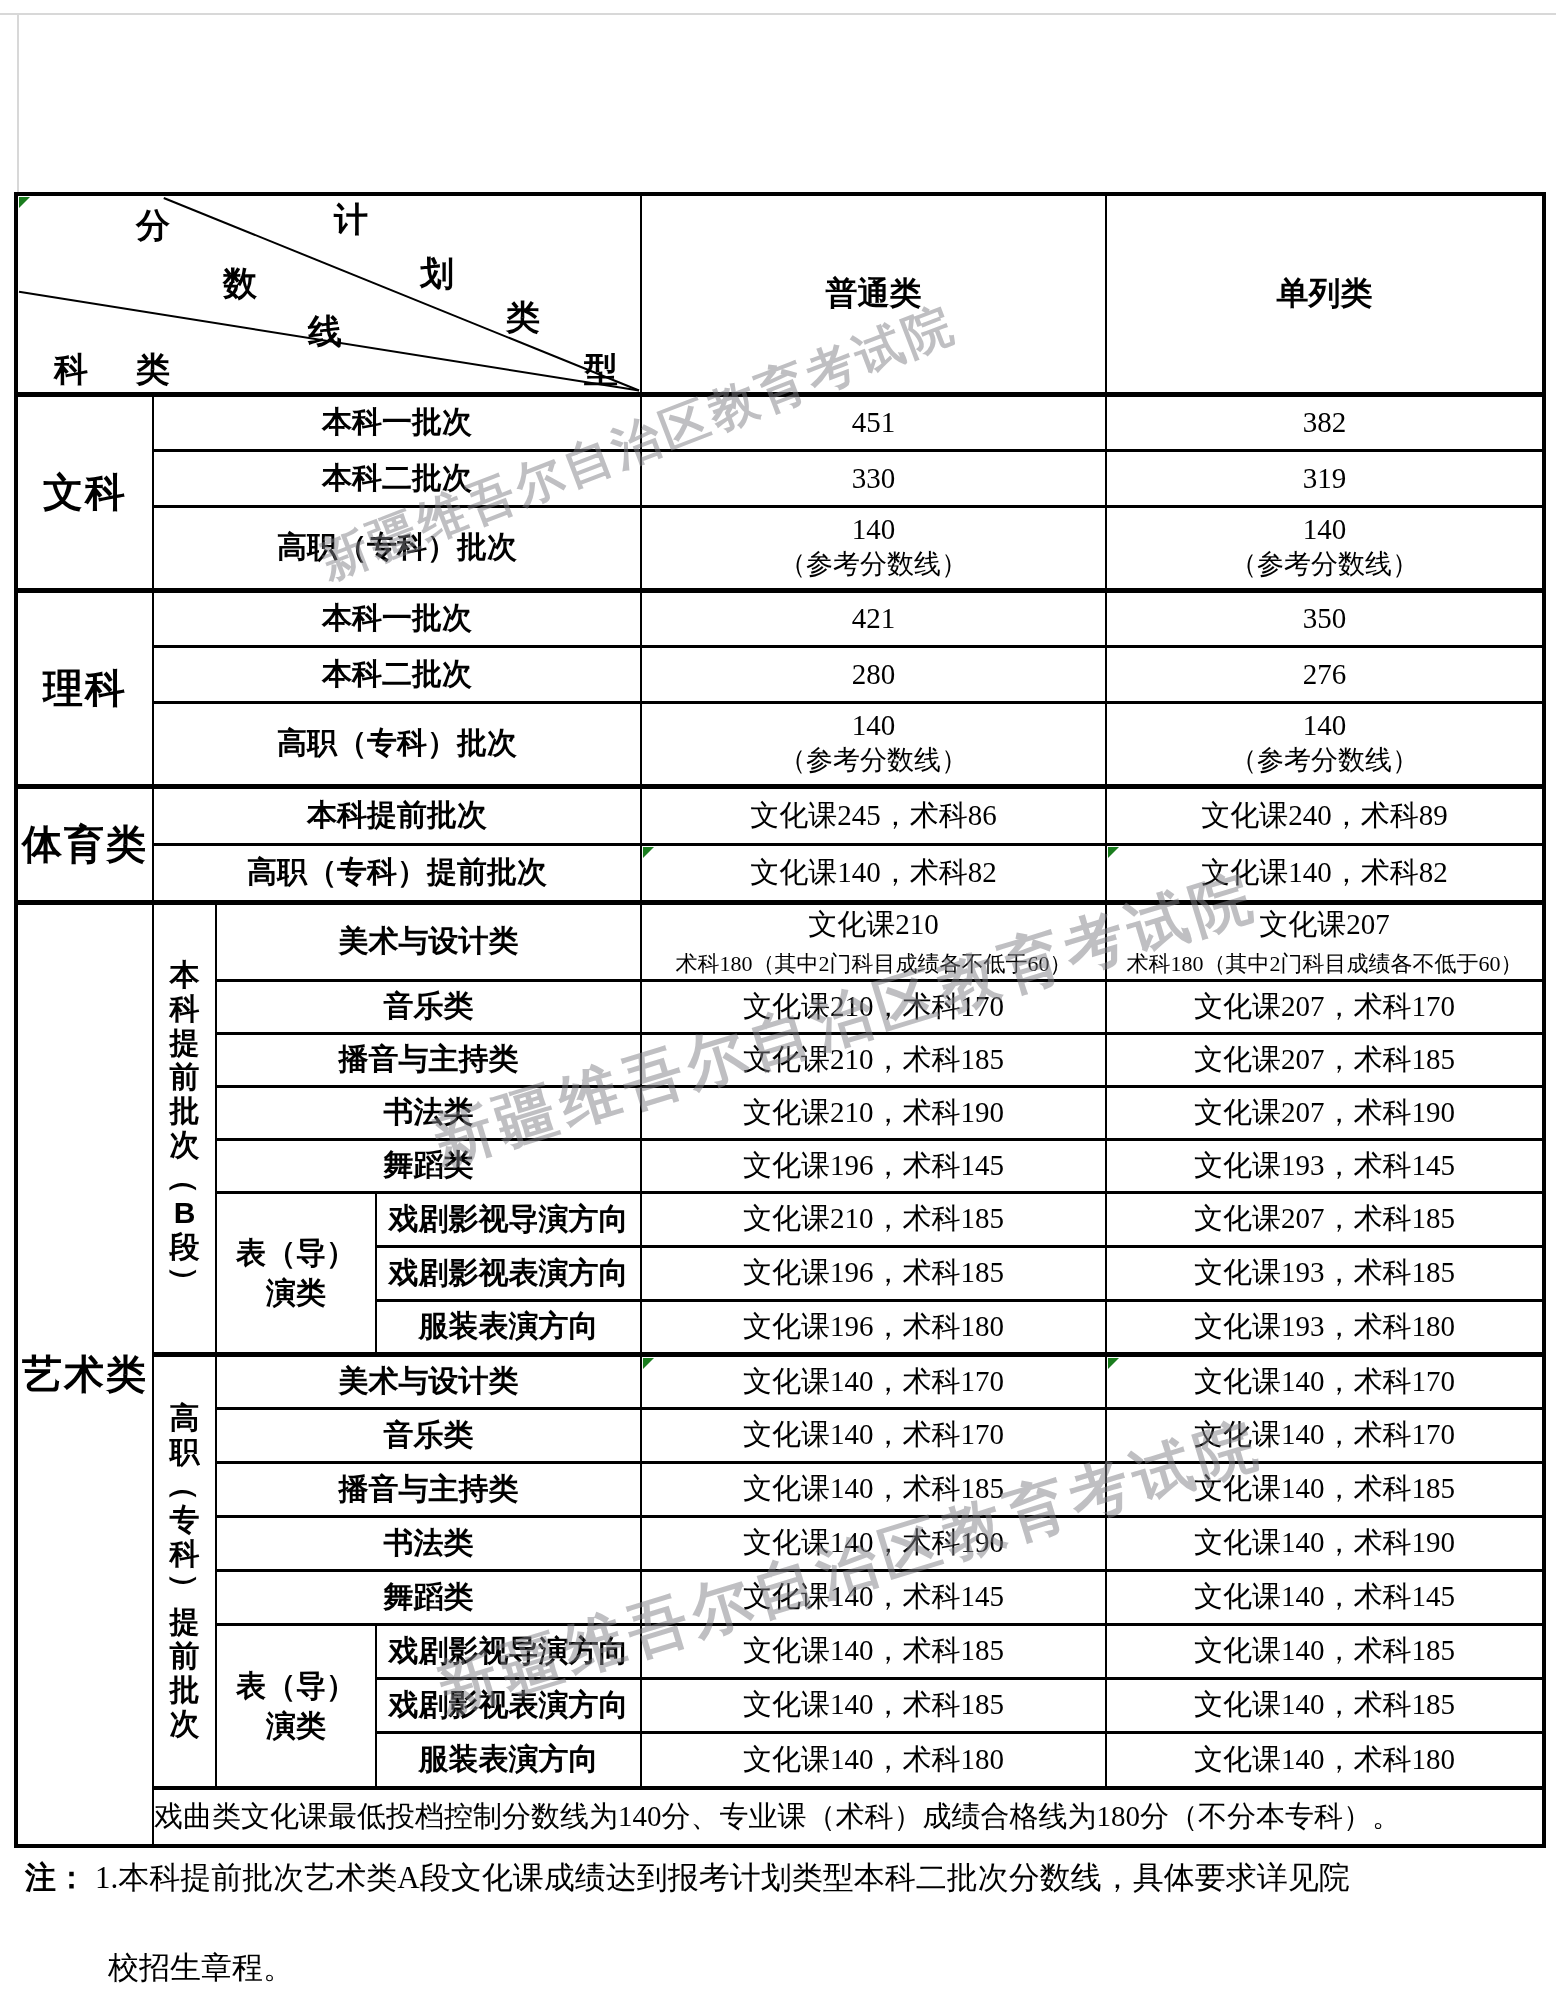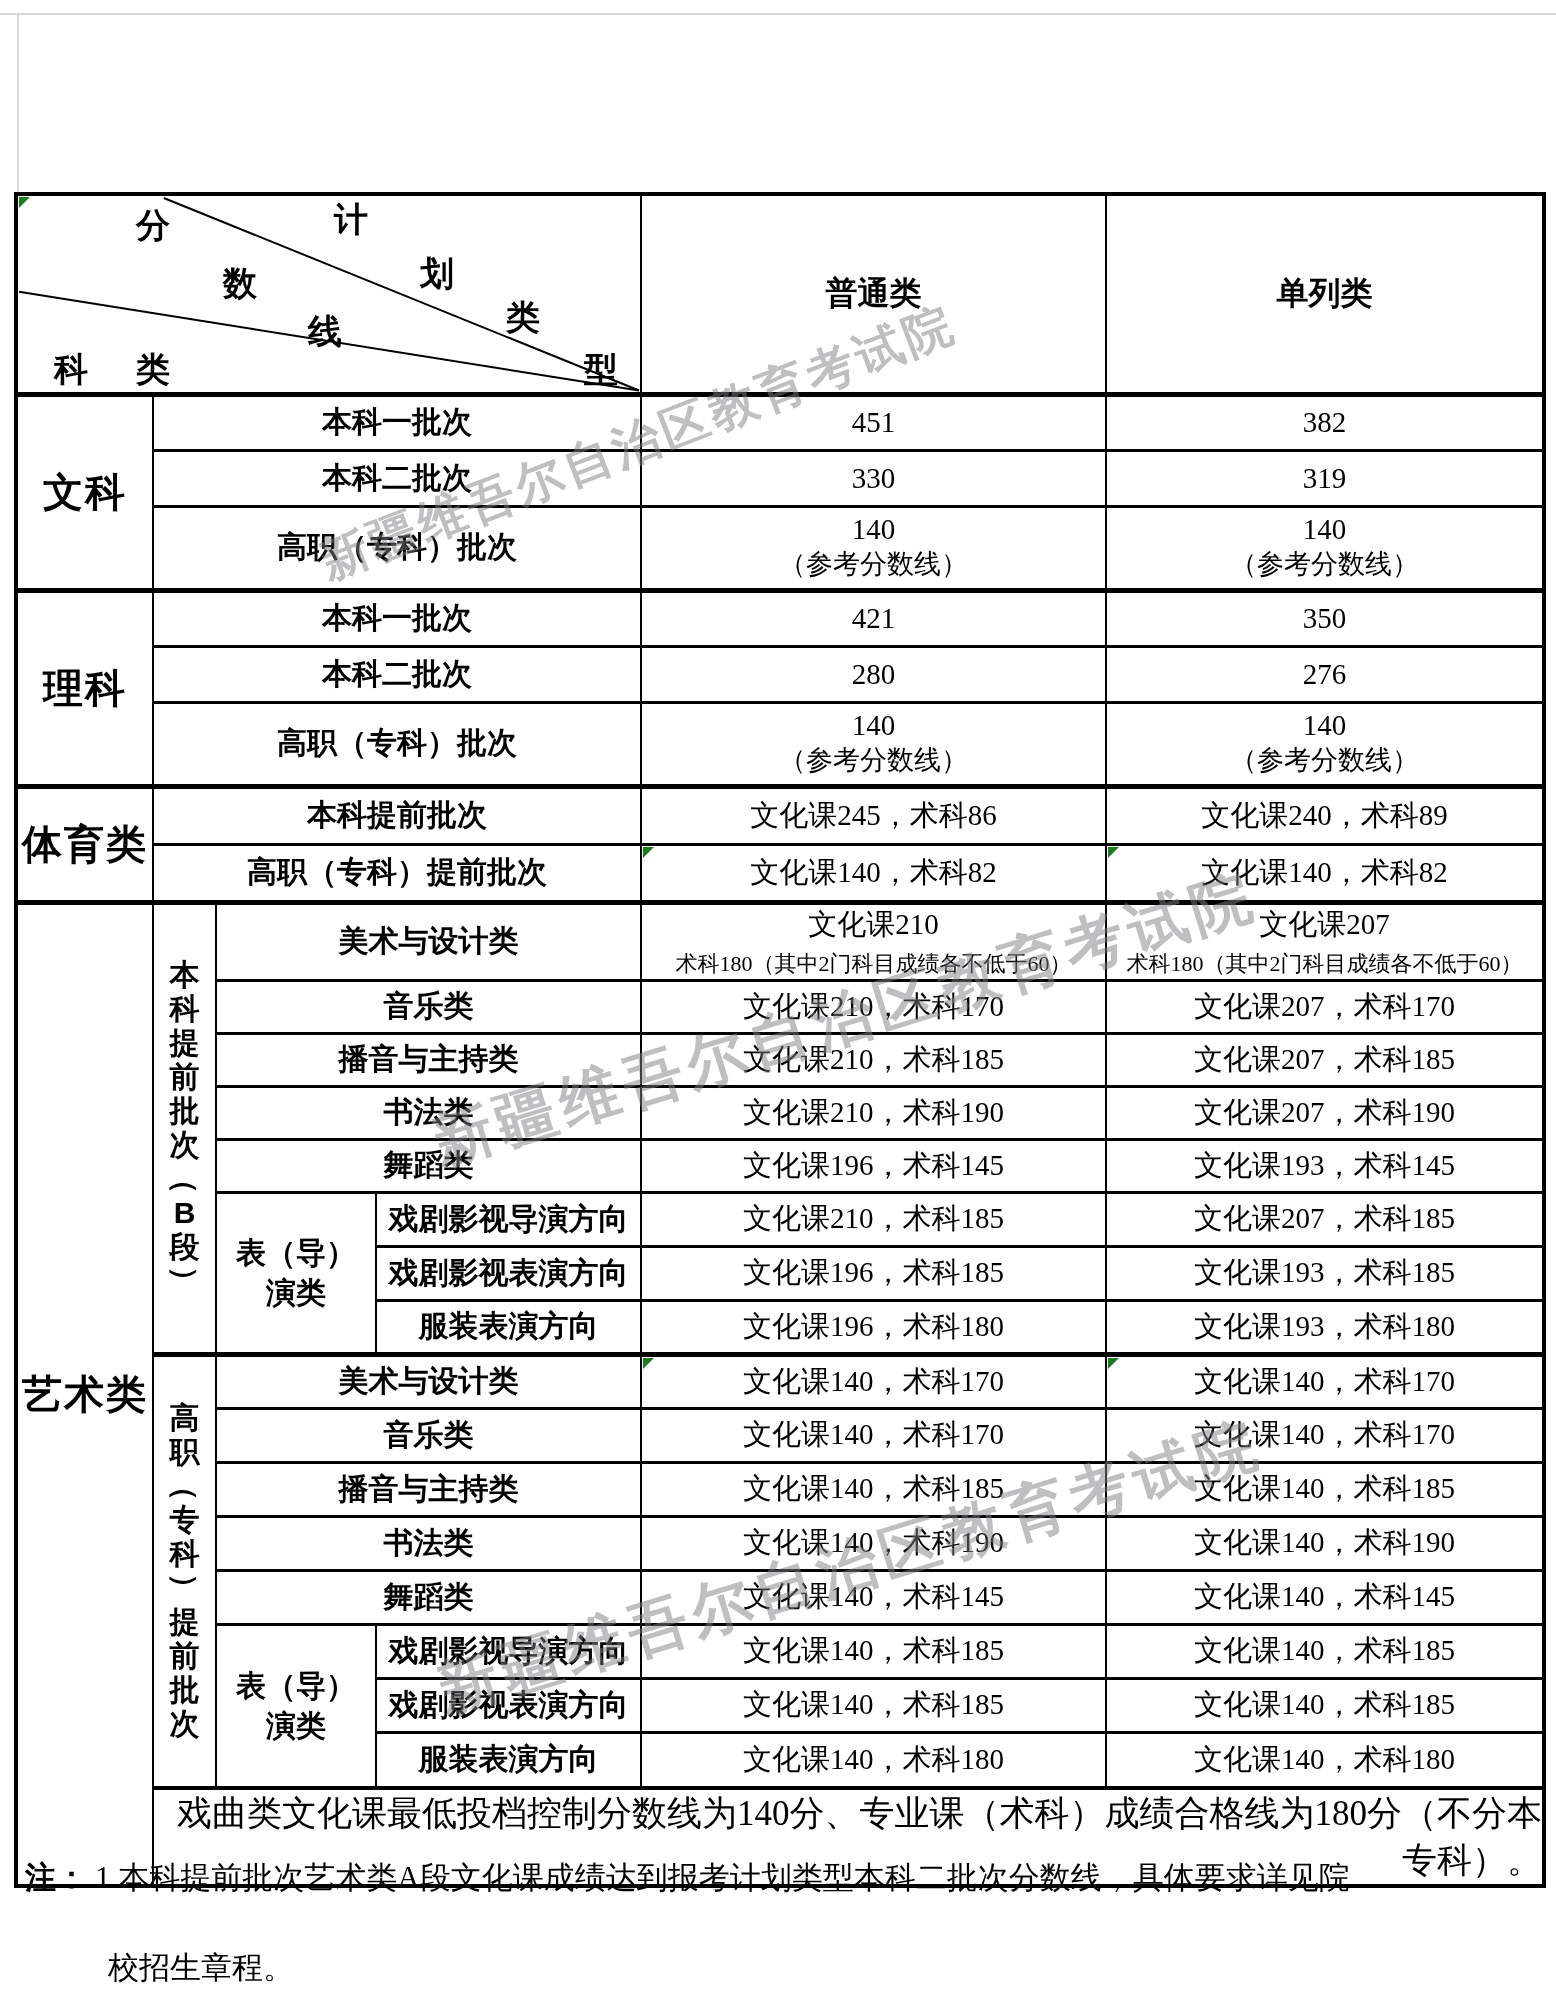--- a/index.html
+++ b/index.html
@@ -34,21 +34,21 @@
     font-family:"Liberation Sans","DejaVu Sans",sans-serif; font-weight:bold;
   }
   .colhead { font-size:32px; }
   .seclabel { font-size:40px; letter-spacing:2px; }
   .batch { font-size:30px; }
   .cat { font-size:30px; }
   .biaoyan { font-size:30px; line-height:40px; }
   .val { font-size:29px; }
   .val .sub { font-size:27px; }
   .val .small { font-size:22px; margin-top:4px; }
-  .xiqu-cell { text-align:right; font-size:35px; }
+  .xiqu-cell { text-align:left; font-size:29px; }
 
   
   .corner { position:relative; }
   .corner svg { position:absolute; left:0; top:0; width:100%; height:100%; }
   .corner .ch {
     position:absolute; font-family:"Liberation Sans","DejaVu Sans",sans-serif;
     font-weight:bold; font-size:34px; line-height:34px;
   }
 
   

